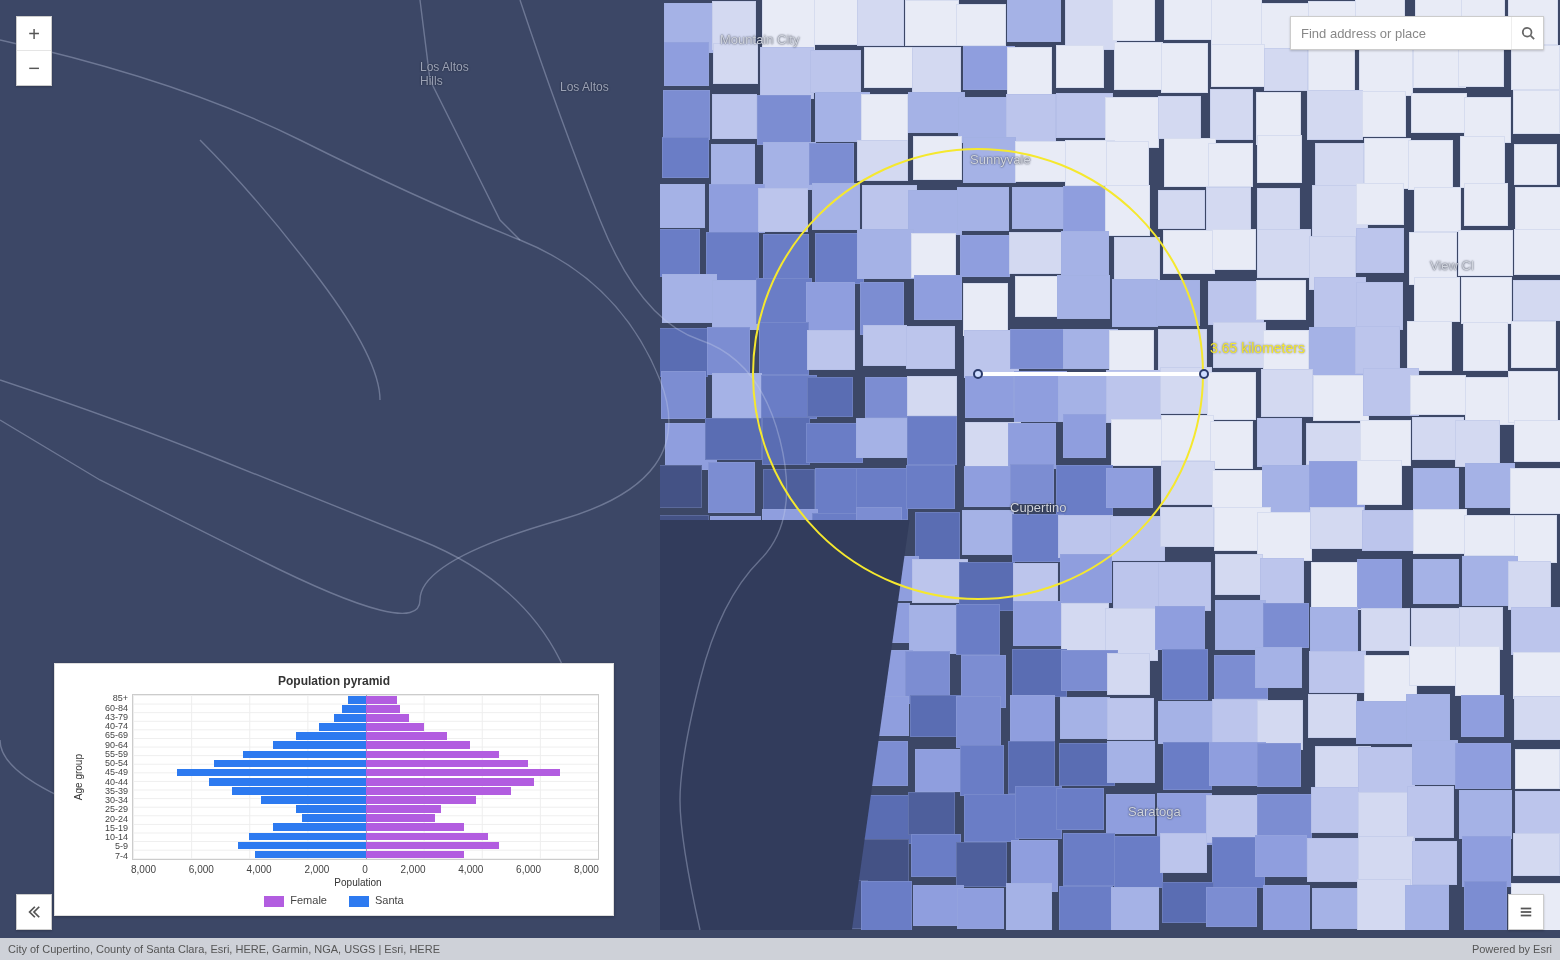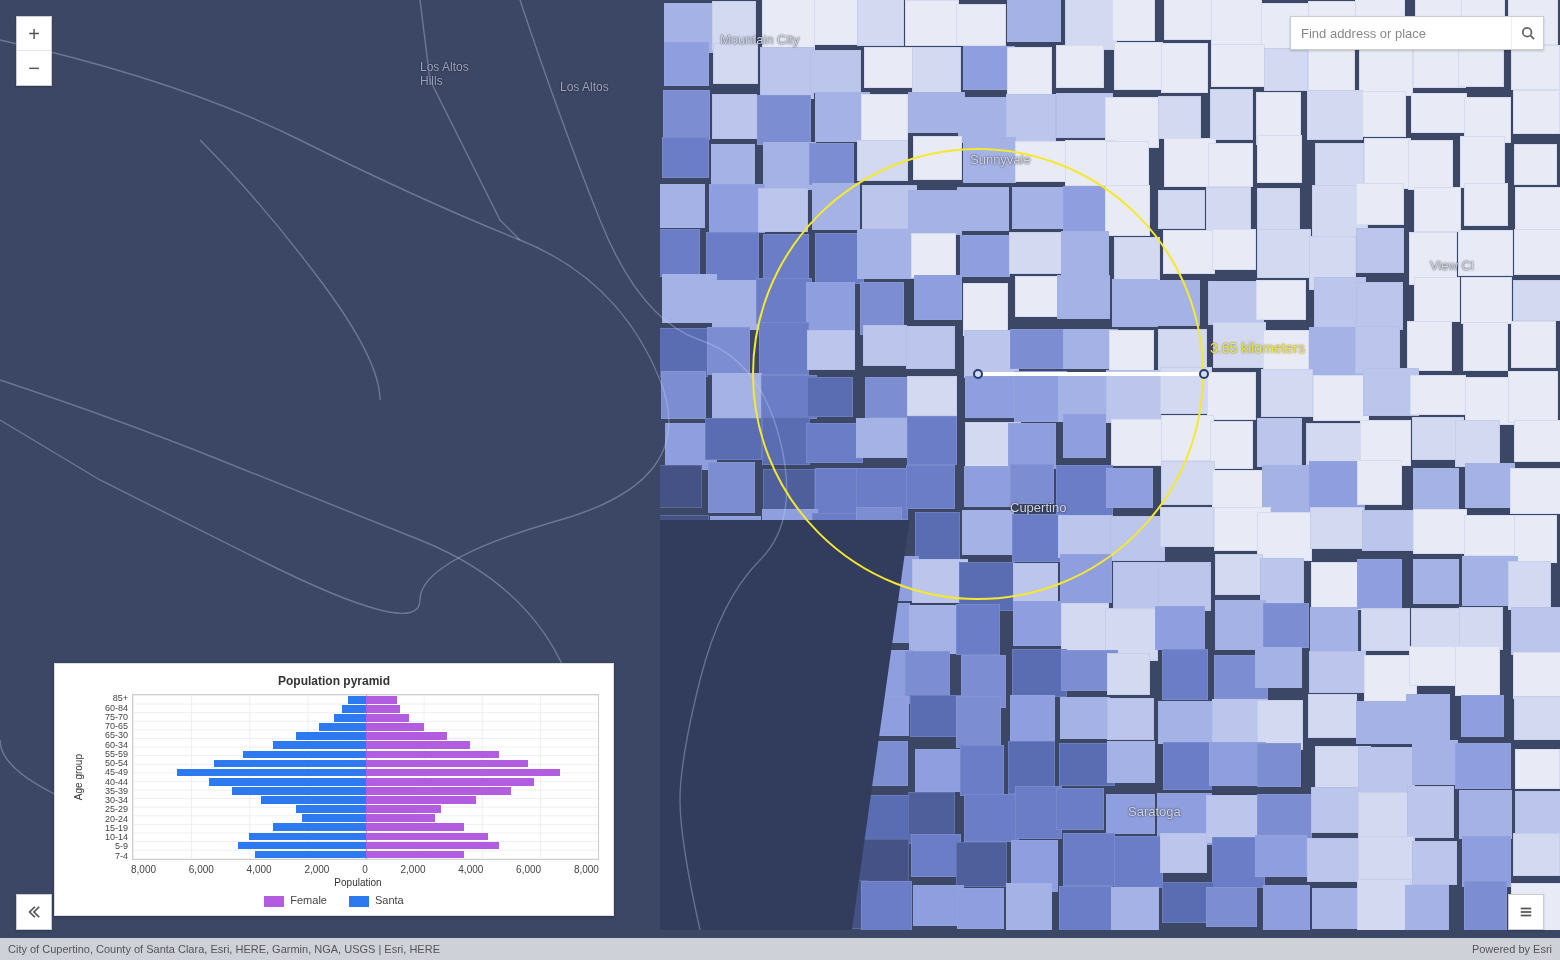--- a/index.html
+++ b/index.html
@@ -672,24 +672,24 @@
     <a href="#">Powered by Esri</a>
   </div>
 
   <div class="chart-panel">
     <div class="chart-title">Population pyramid</div>
     <div class="pyramid">
       <div class="y-axis-label">Age group</div>
       <div class="ylabels" id="ylabels">
           <span>85+</span>
           <span>60-84</span>
-          <span>75-70</span>
-          <span>70-65</span>
-          <span>65-30</span>
-          <span>60-34</span>
+          <span>43-79</span>
+          <span>40-74</span>
+          <span>65-69</span>
+          <span>90-64</span>
           <span>55-59</span>
           <span>50-54</span>
           <span>45-49</span>
           <span>40-44</span>
           <span>35-39</span>
           <span>30-34</span>
           <span>25-29</span>
           <span>20-24</span>
           <span>15-19</span>
           <span>10-14</span>

